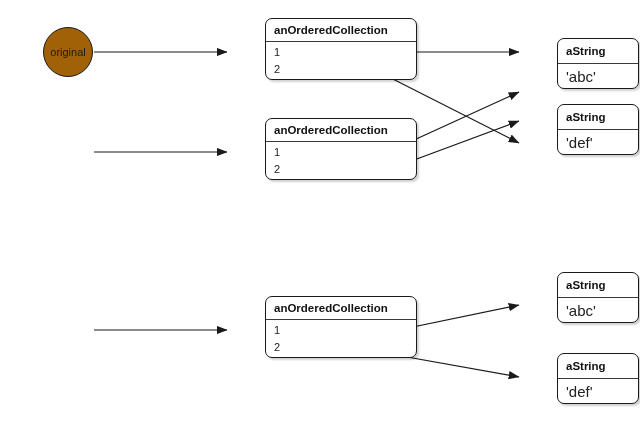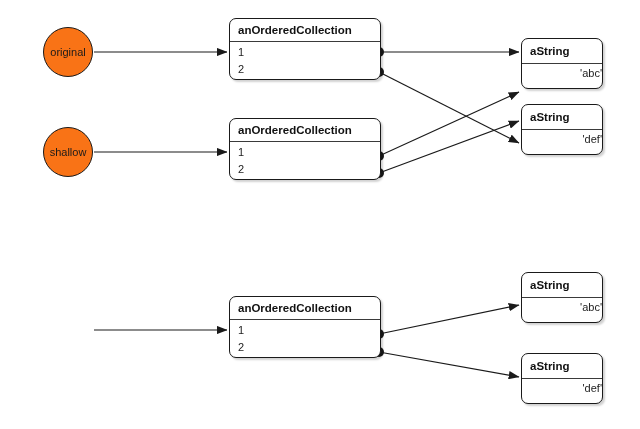--- a/index.html
+++ b/index.html
@@ -23,41 +23,42 @@
     left: 0;
     top: 0;
     width: 640px;
     height: 429px;
   }
   
   .node-circle {
     position: absolute;
     border: 1.2px solid #1a1a1a;
     border-radius: 50%;
-    background: #f97316;
+    background: #a16207;
     display: flex;
     align-items: center;
     justify-content: center;
     box-sizing: border-box;
   }
   .node-circle .label {
     font-size: 11px;
     color: #1a1a1a;
     line-height: 1;
     white-space: nowrap;
   }
   
   .obj-box {
     position: absolute;
     box-sizing: border-box;
     border: 1.3px solid #1a1a1a;
     border-radius: 7px;
     background: #ffffff;
     box-shadow: 2px 2px 2px rgba(0,0,0,0.18);
     overflow: hidden;
+    margin-left: 36px;
   }
   .obj-header {
     box-sizing: border-box;
     font-weight: bold;
     font-size: 11.5px;
     color: #111111;
     padding: 0 0 0 8px;
     display: flex;
     align-items: center;
     border-bottom: 1.2px solid #3a3a3a;
@@ -70,25 +71,24 @@
     flex-direction: column;
     justify-content: flex-start;
   }
   .slot-text {
     font-size: 11px;
     color: #222222;
     line-height: 1.55;
     white-space: nowrap;
   }
   .value-text {
-    font-size: 11px;
+    font-size: 15px;
     color: #222222;
     line-height: 1.4;
     white-space: nowrap;
-    text-align: right;
   }
   
   .coll-box { width: 152px; }
   .coll-header { height: 23px; }
   .coll-body { height: 37px; }
   .str-box { width: 82px; }
   .str-header { height: 25px; }
   .str-body { height: 24px; }
 </style>
 </head>
@@ -118,23 +118,20 @@
         <circle cx="379" cy="72" r="5" fill="#1a1a1a"></circle>
         <circle cx="379" cy="156" r="5" fill="#1a1a1a"></circle>
         <circle cx="379" cy="173" r="5" fill="#1a1a1a"></circle>
         <circle cx="379" cy="334" r="5" fill="#1a1a1a"></circle>
         <circle cx="379" cy="352" r="5" fill="#1a1a1a"></circle>
       </g>
   </svg>
 
   <div class="node-circle" id="root-original" style="left: 43px; top: 27px; width: 50px; height: 50px;">
     <span class="label">original</span>
-  </div>
-  <div class="node-circle" id="root-shallow" style="left: 43px; top: 127px; width: 50px; height: 50px;">
-    <span class="label">shallow</span>
   </div>
 
   <div class="obj-box coll-box" id="coll-original" style="left: 229px; top: 18px;">
     <div class="obj-header coll-header">anOrderedCollection</div>
     <div class="obj-body coll-body">
       <span class="slot-text">1</span>
       <span class="slot-text">2</span>
     </div>
   </div>
 

